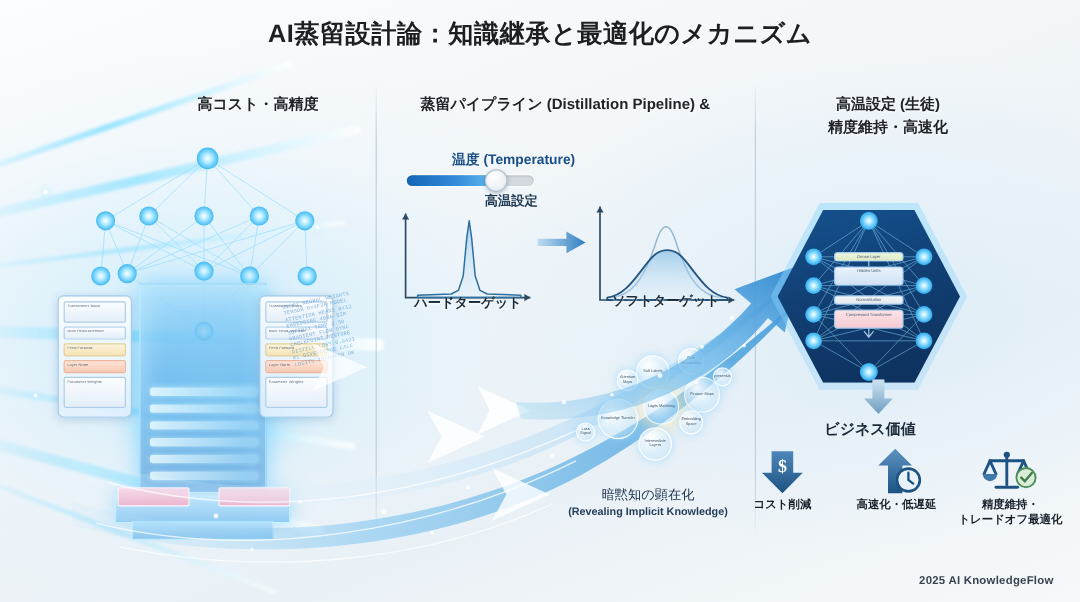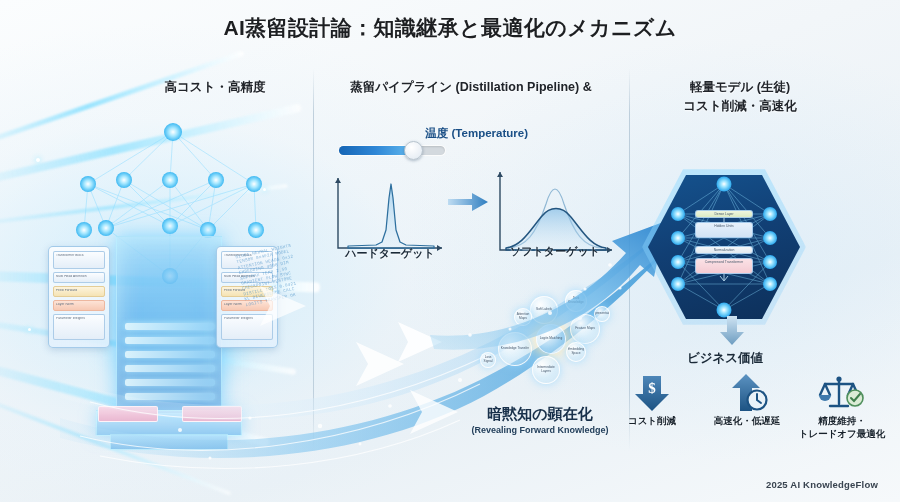--- a/index.html
+++ b/index.html
@@ -107,21 +107,21 @@
 
   
   .codecol {
     position:absolute; font-size:4.4px; line-height:5.4px; color:#2f7fbe;
     opacity:.55; white-space:pre; letter-spacing:.2px;
     font-family:"Liberation Mono","DejaVu Sans Mono",monospace;
     transform:rotate(-12deg);
   }
 
   
-  #slider-label { width:200px; left:328px; top:126px; text-align:right;
+  #slider-label { width:200px; left:328px; top:126px; text-align:center;
     font-size:11.5px; font-weight:bold; color:#1a4f86; }
   #slider-track {
     left:338px; top:145px; width:108px; height:11px; border-radius:6px;
     background:#d3d9de; border:1px solid rgba(255,255,255,.9);
     box-shadow:inset 0 1px 2px rgba(0,0,0,.12);
   }
   #slider-fill {
     position:absolute; left:0; top:0; width:63%; height:100%; border-radius:6px 2px 2px 6px;
     background:linear-gradient(90deg,#1565b5 0%,#2f87d6 55%,#59b0ea 100%);
   }
@@ -169,21 +169,21 @@
   .benefit { width:88px; text-align:center; }
   .benefit .bi { height:40px; display:flex; align-items:flex-end; justify-content:center; }
   .benefit .bl { margin-top:3px; font-size:9.5px; font-weight:bold; color:#17212b;
     line-height:1.35; text-shadow:0 1px 2px rgba(255,255,255,.9); }
 
   #footer { right:22px; bottom:12px; font-size:9.5px; color:#3c4busy;margin-top:24px; }
   #footer { color:#394450; font-weight:bold; letter-spacing:.2px; }
 
   
   #stream-cap { left:455px; top:405px; width:170px; text-align:center; }
-  #stream-cap .jp { font-size:15px; font-weight:bold; color:#18304a; }
+  #stream-cap .jp { font-size:11px; font-weight:normal; color:#18304a; }
   #stream-cap .en { font-size:9px; font-weight:bold; color:#24405c; margin-top:1px; }
 
   .bubble {
     position:absolute; border-radius:50%;
     background:radial-gradient(circle at 35% 30%,rgba(255,255,255,.92),rgba(205,235,252,.55) 55%,rgba(150,205,240,.30) 100%);
     border:1px solid rgba(255,255,255,.85);
     box-shadow:0 0 8px rgba(150,215,255,.75);
     display:flex; align-items:center; justify-content:center; text-align:center;
     font-size:3.2px; line-height:3.6px; color:#43566b; overflow:hidden; padding:1px;
   }
@@ -212,22 +212,22 @@
 
   <div class="abs col-head" style="left:120px;top:78px;width:190px;">
     <div>高コスト・高精度</div>
   </div>
 
   <div class="abs col-head" style="left:318px;top:78px;width:306px;">
     <div>蒸留パイプライン (Distillation Pipeline) &amp;</div>
   </div>
 
   <div class="abs col-head" style="left:640px;top:78px;width:200px;">
-    <div>軽量モデル (生徒)</div>
-    <div>コスト削減・高速化</div>
+    <div>高温設定 (生徒)</div>
+    <div>精度維持・高速化</div>
   </div>
 
   <div id="teacher-wrap" class="abs">
 
     <div class="glowcore"></div>
 
     <svg id="teacher-net" width="230" height="190">
       <defs>
         <radialGradient id="nodeG">
           <stop offset="0%" stop-color="#ffffff"></stop>
@@ -325,20 +325,21 @@
 CHECKPOINT RESTORE
 DISTILL LOSS 0.0421
 KL DIVERGENCE CALC
 LOGITS TRANSFER OK</div>
 
   <div id="slider-label" class="abs">温度 (Temperature)</div>
   <div id="slider-track" class="abs">
     <div id="slider-fill" style="width: 63%;"></div>
   </div>
   <div id="slider-knob" class="abs"></div>
+  <div id="slider-note" class="abs">高温設定</div>
 
   <svg class="abs" width="120" height="90" style="left:330px;top:172px;">
     <defs>
       <linearGradient id="hardFill" x1="0" y1="0" x2="0" y2="1">
         <stop offset="0%" stop-color="#6fb8e8" stop-opacity=".55"></stop>
         <stop offset="100%" stop-color="#cfe7f7" stop-opacity=".15"></stop>
       </linearGradient>
     </defs>
     <path d="M8 6 L8 76 L112 76" stroke="#2e4a63" stroke-width="1.4" fill="none"></path>
     <path d="M112 76 l-5 -3 l0 6 z" fill="#2e4a63"></path>
@@ -446,21 +447,21 @@
     <div class="bubble" style="left:124px;top:16px;width:16px;height:16px;">
       <span>Representation</span>
       </div>
     <div class="bubble" style="left:10px;top:62px;width:16px;height:16px;">
       <span>Loss Signal</span>
       </div>
   </div>
 
   <div id="stream-cap" class="abs">
     <div class="jp">暗黙知の顕在化</div>
-    <div class="en">(Revealing Forward Knowledge)</div>
+    <div class="en">(Revealing Implicit Knowledge)</div>
   </div>
 
   <svg class="abs" width="260" height="160" style="left:430px;top:195px;">
     <defs>
       <linearGradient id="bigArr" x1="0" y1="1" x2="1" y2="0">
         <stop offset="0%" stop-color="#9fd4f2" stop-opacity=".35"></stop>
         <stop offset="55%" stop-color="#68b6e9" stop-opacity=".8"></stop>
         <stop offset="100%" stop-color="#2d86cf" stop-opacity=".95"></stop>
       </linearGradient>
     </defs>

